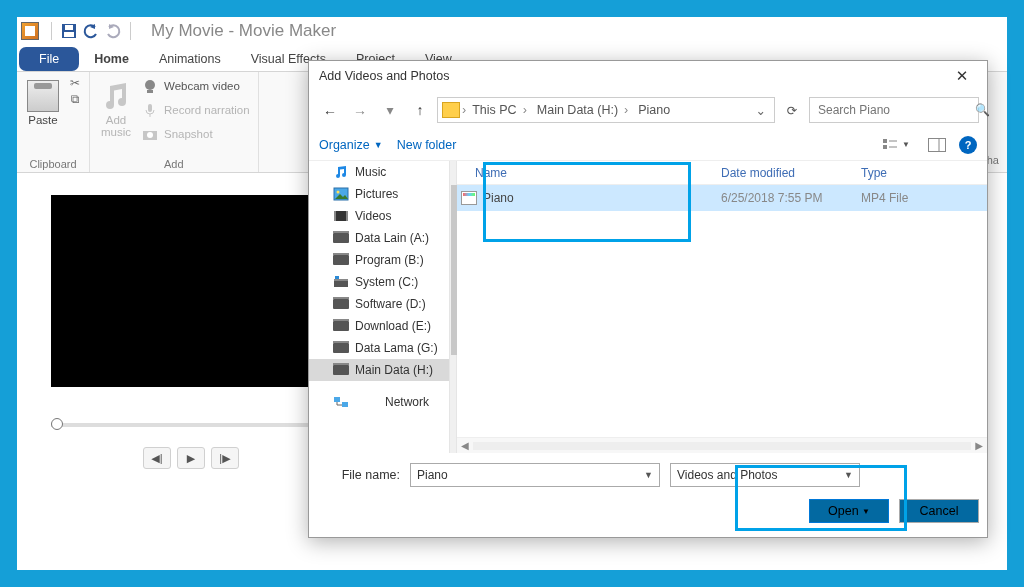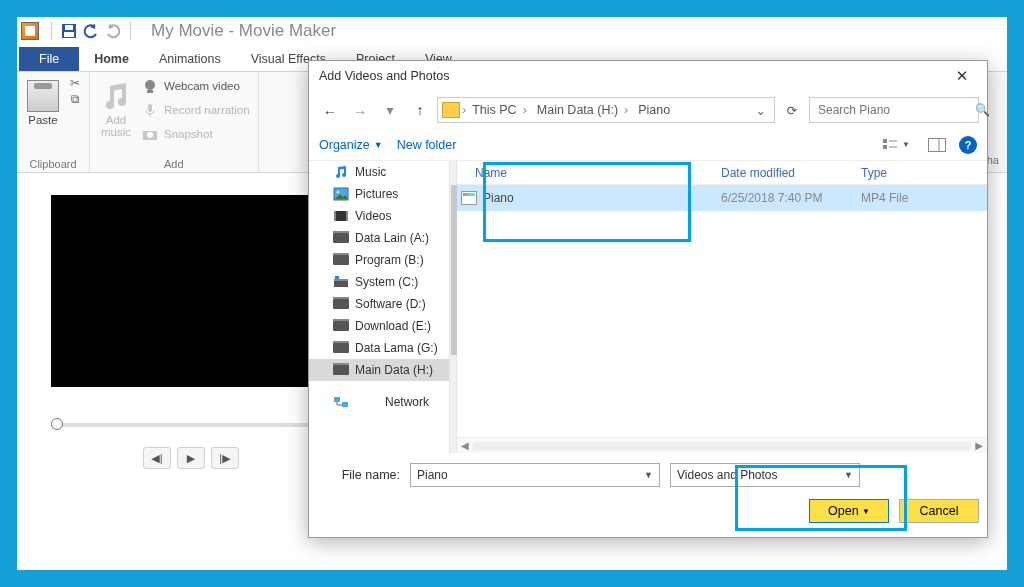--- a/index.html
+++ b/index.html
@@ -5,21 +5,21 @@
 * { box-sizing: border-box; font-family: "Segoe UI", Tahoma, sans-serif; }
 body { margin: 0; background: #159fd7; width: 1024px; height: 587px; overflow: hidden; position: relative; }
 .app-window { position: absolute; top: 17px; left: 17px; width: 990px; height: 553px; background: #fff; }
 .titlebar { height: 28px; display: flex; align-items: center; padding: 0 4px; background: #fff; }
 .titlebar .app-icon { width: 18px; height: 18px; background: linear-gradient(135deg,#f0a030,#d07020); border: 1px solid #666; margin-right: 6px; display:flex; align-items:center; justify-content:center;}
 .titlebar .app-icon span{ display:block; width:10px; height:10px; background:#fff;}
 .titlebar .sep { width: 1px; height: 18px; background: #ccc; margin: 0 6px; }
 .qat-btn { width: 22px; height: 22px; display: flex; align-items: center; justify-content: center; color: #2b579a; cursor: pointer; }
 .titlebar .title { color: #888; font-size: 17px; margin-left: 14px; }
 .ribbon-tabs { display: flex; height: 26px; align-items: flex-end; padding-left: 2px; font-size: 12.5px; }
-.ribbon-tab { padding: 5px 15px; color: #444; cursor: pointer; }
+.ribbon-tab { padding: 5px 15px; color: #444; cursor: pointer; border-radius: 7px; }
 .ribbon-tab.file { background: #2b579a; color: #fff; padding: 5px 20px; }
 .ribbon-tab.active { font-weight: 600; }
 .ribbon-body { height: 102px; border-top: 1px solid #d5d5d5; border-bottom: 1px solid #d5d5d5; background: #f9f9f9; display: flex; position:relative;}
 .ribbon-group { border-right: 1px solid #e0e0e0; padding: 4px 6px 2px 6px; display: flex; flex-direction: column; justify-content: space-between; }
 .group-label { font-size: 11px; color: #777; text-align: center; }
 .group-content { display: flex; }
 .big-btn { display: flex; flex-direction: column; align-items: center; justify-content: flex-start; padding: 4px; cursor: pointer; font-size: 11.5px; color: #444; text-align: center; gap:2px;}
 .big-btn .ico { width: 32px; height: 32px; }
 .paste-ico { background: linear-gradient(#eee,#ccc); border: 1px solid #888; position:relative;}
 .paste-ico:before{content:"";position:absolute;top:2px;left:6px;width:18px;height:6px;background:#999;border-radius:2px;}
@@ -82,21 +82,21 @@
 .file-ico:before{content:"";position:absolute;top:1px;left:1px;width:12px;height:3px;background:linear-gradient(90deg,#f66,#6cf,#6f6);}
 .list-row .col.date,.list-row .col.type{color:#888;}
 .hscroll{height:16px;border-top:1px solid #eee;background:#f7f7f7;display:flex;align-items:center;padding:0 4px;color:#888;font-size:10px;}
 .hscroll .track{flex:1;height:8px;background:#eee;margin:0 4px;position:relative;}
 .dlg-bottom{padding:10px 8px 14px 16px;}
 .filename-row{display:flex;align-items:center;gap:10px;font-size:12.5px;color:#333;}
 .filename-row label{width:75px;text-align:right;}
 .filename-row .combo{height:24px;border:1px solid #aaa;display:flex;align-items:center;padding:0 6px;font-size:12px;position:relative;}
 .combo .dd{margin-left:auto;color:#555;font-size:9px;}
 .btn-row{display:flex;justify-content:flex-end;gap:10px;margin-top:12px;}
-.btn{height:24px;min-width:80px;border:1px solid #aaa;background:#fde047;display:flex;align-items:center;justify-content:center;font-size:12.5px;cursor:pointer;padding:0 10px;}
+.btn{height:24px;min-width:80px;border:1px solid #aaa;background:#0369a1;display:flex;align-items:center;justify-content:center;font-size:12.5px;cursor:pointer;padding:0 10px;}
 .btn.primary{border:1px solid #0078d7;}
 .hl-name{position:absolute; border:3px solid #00a2e8; pointer-events:none;}
 #hl1{top:162px; left:483px; width:208px; height:80px;}
 #hl2{top:465px; left:735px; width:172px; height:66px;}
 svg{display:block;}
 </style>
 </head>
 <body>
 
 <div class="app-window">
@@ -344,21 +344,21 @@
       <div class="list-head">
         <div class="col name" style="padding-left:18px;">Name</div>
         <div class="col date">Date modified</div>
         <div class="col type">Type</div>
       </div>
       <div class="list-row selected">
         <div class="col name">
             <span class="file-ico"></span>
             <span>Piano</span>
           </div>
-        <div class="col date">6/25/2018 7:40 PM</div>
+        <div class="col date">6/25/2018 7:55 PM</div>
         <div class="col type">MP4 File</div>
       </div>
       <div style="flex:1;"></div>
       <div class="hscroll">
           <span>◀</span>
           <div class="track"></div>
           <span>▶</span>
         </div>
     </div>
   </div>

